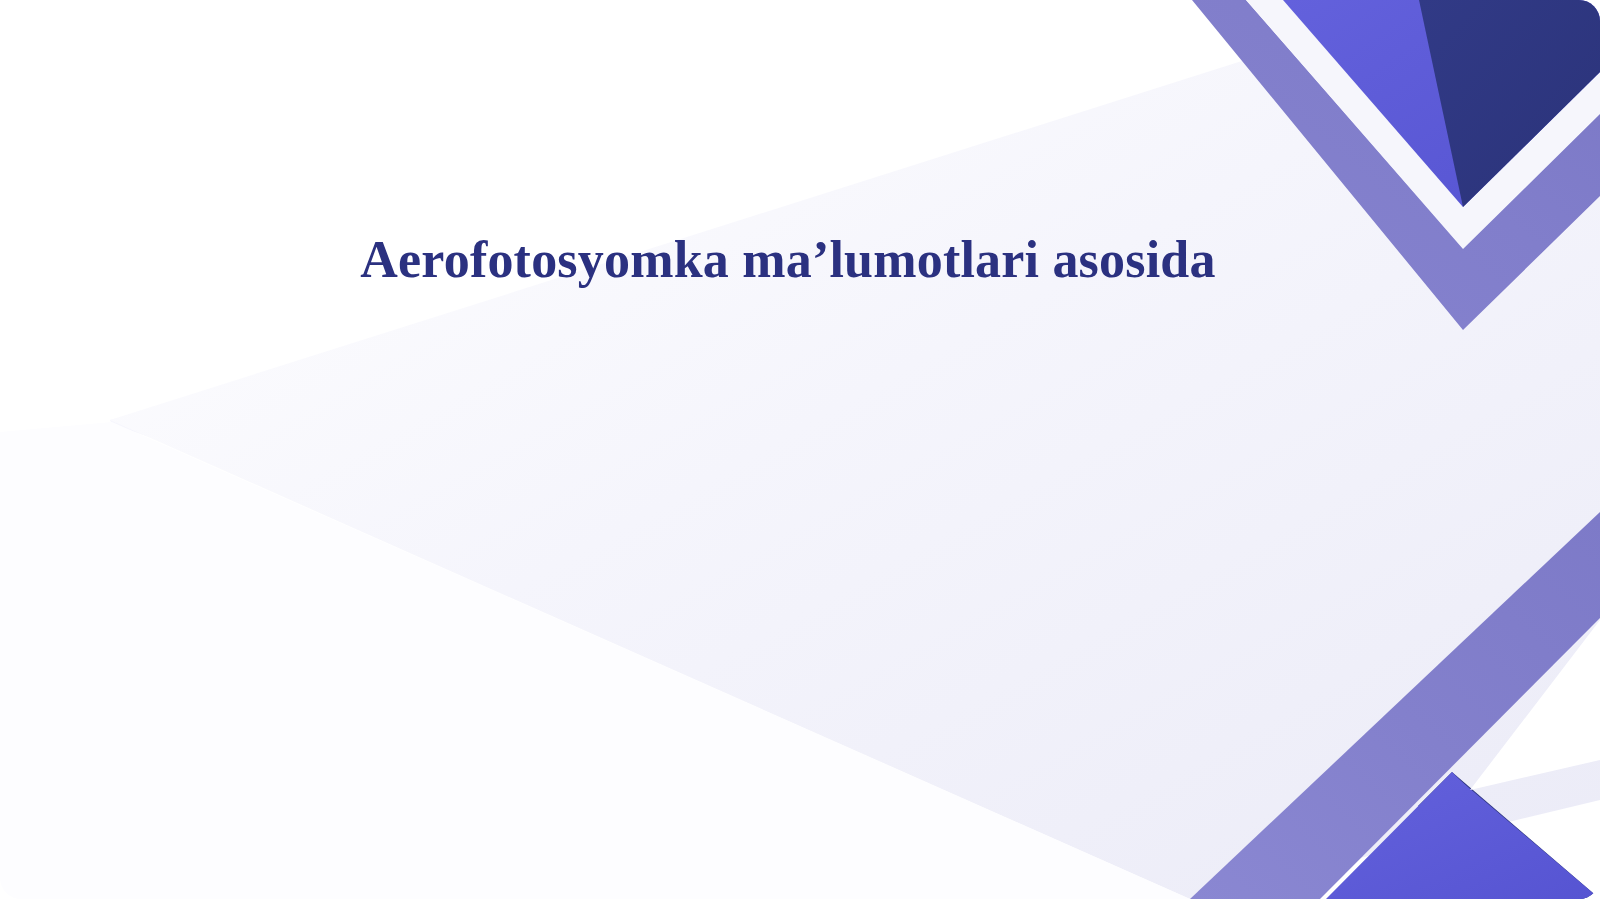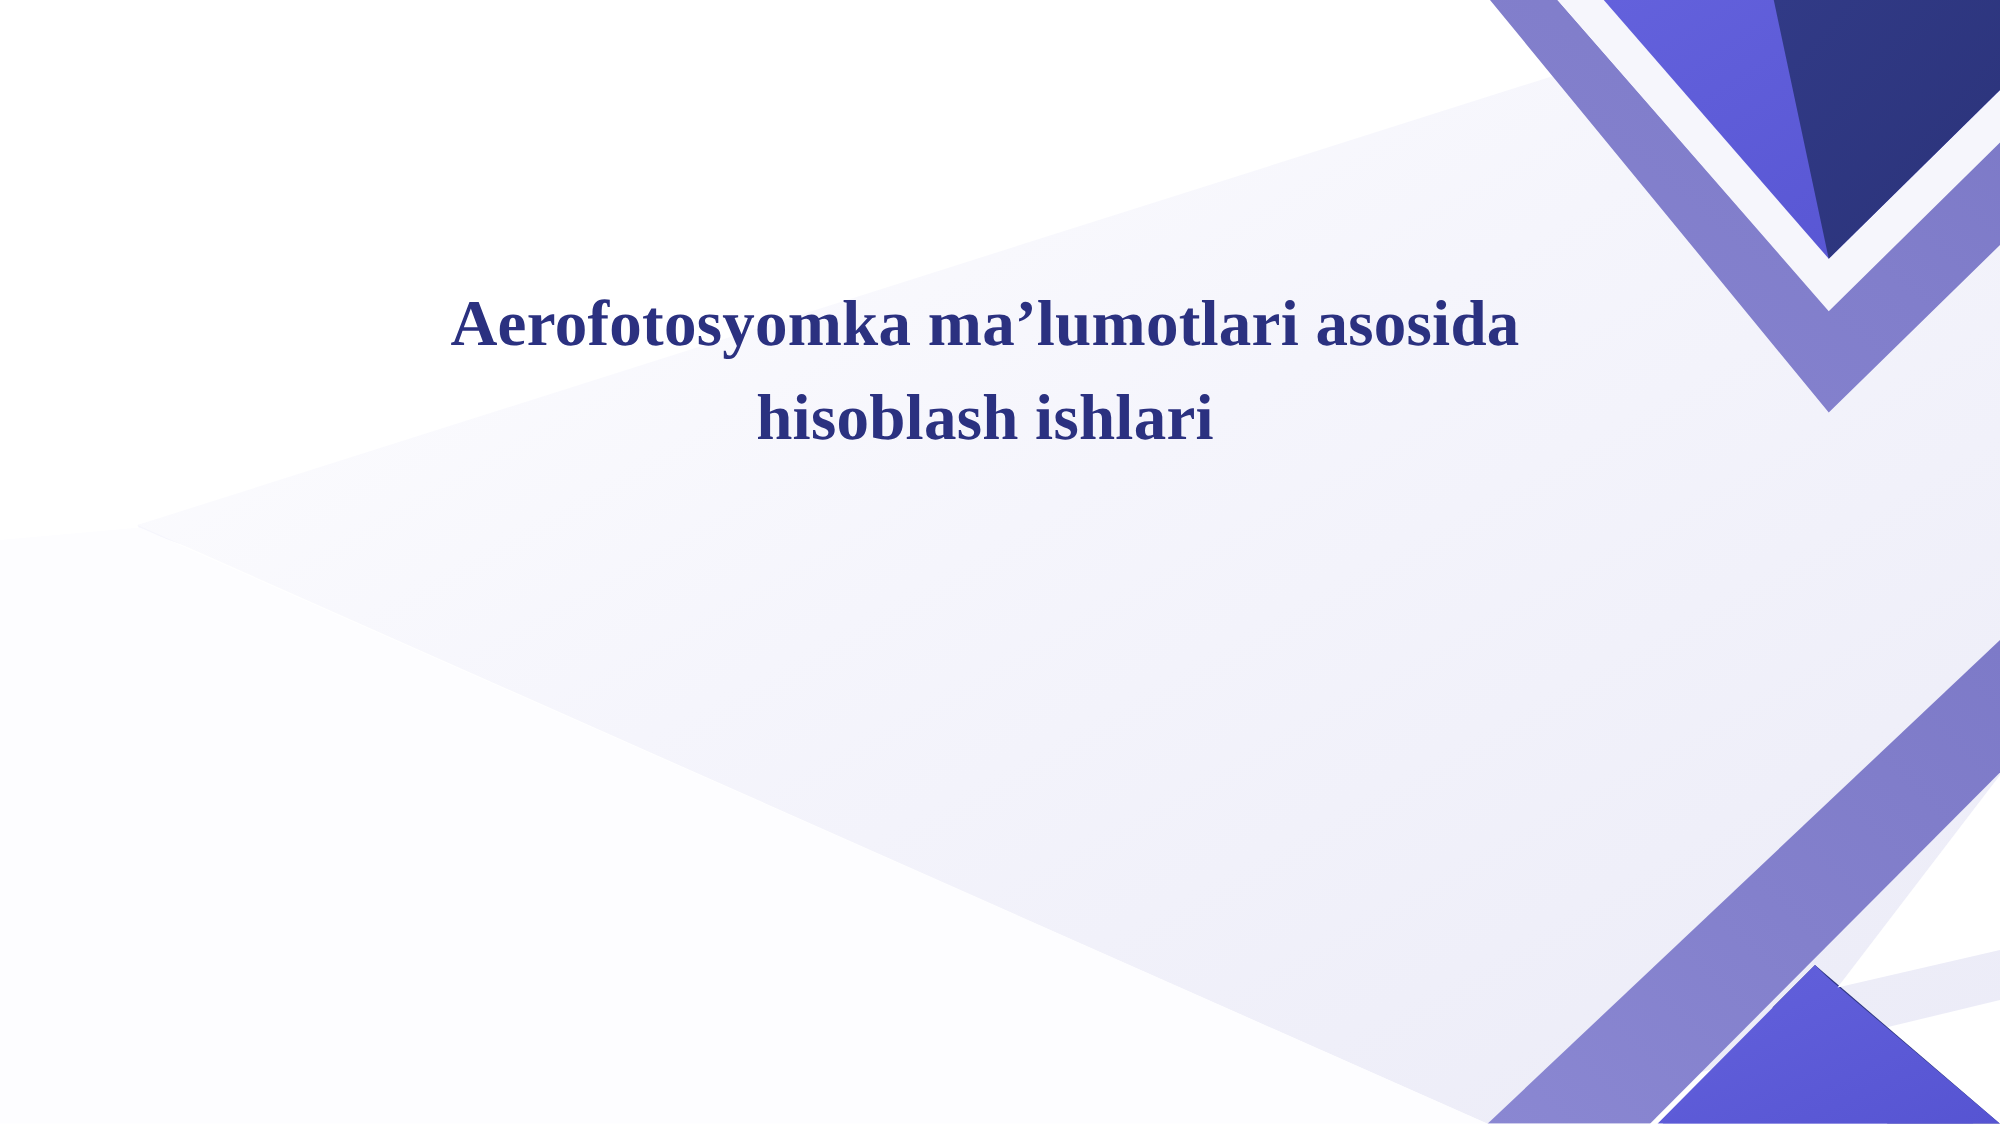--- a/index.html
+++ b/index.html
@@ -7,20 +7,21 @@
     padding: 0;
     background: #ffffff;
   }
   #slide {
     position: relative;
     width: 1600px;
     height: 899px;
     overflow: hidden;
     background: #ffffff;
     font-family: "Liberation Serif", "DejaVu Serif", serif;
+    border-radius: 21px;
   }
   #slide-bg-svg {
     position: absolute;
     left: 0;
     top: 0;
     width: 1600px;
     height: 899px;
     display: block;
   }
   #title-block {
@@ -99,16 +100,15 @@
     <polygon points="1452,772 1600,899 1510,899 1418,806" fill="#2e3680"></polygon>
 
     <polygon points="1452,772 1600,920 1600,899 1600,899 1326,899" fill="url(#brightGrad)"></polygon>
     <polygon points="1455,776 1600,899 1330,899" fill="url(#brightGrad)"></polygon>
 
     <polygon points="1600,620 1600,760 1470,790" fill="#ffffff"></polygon>
   </svg>
 
   <div id="title-block">
     <span class="title-line">Aerofotosyomka ma’lumotlari asosida</span>
-    <span class="title-line">hisoblash ishlari</span>
   </div>
 
 </div>
 
 </body></html>

